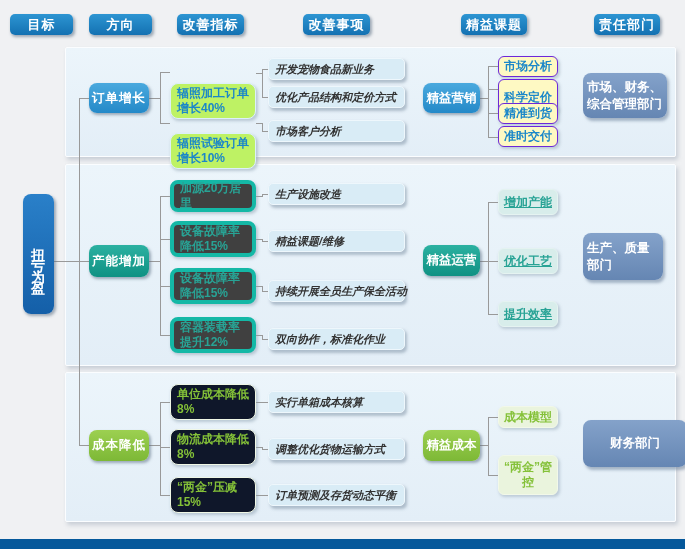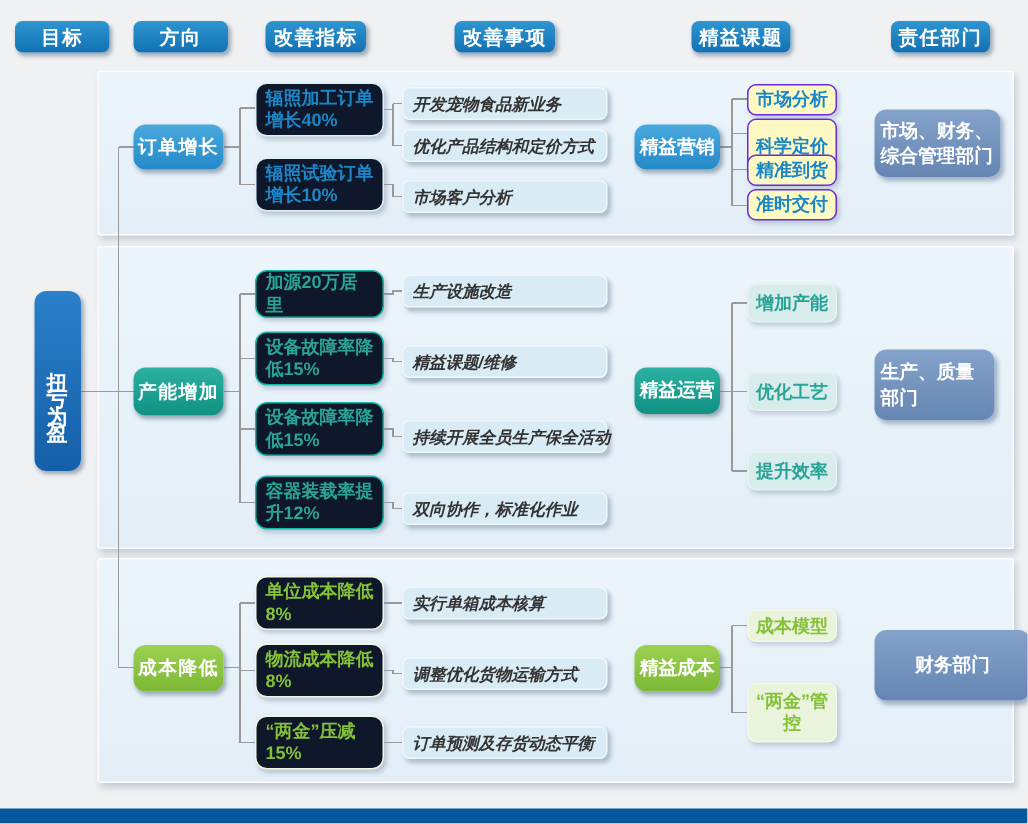--- a/index.html
+++ b/index.html
@@ -19,32 +19,32 @@
   .hdr{background:linear-gradient(180deg,#2d95d2,#1371b2);}
   .blue-node{background:linear-gradient(180deg,#4aa9de,#2489c8);border-radius:8px;}
   .teal-node{background:linear-gradient(180deg,#2bb1a1,#109183);border-radius:8px;}
   .green-node{background:linear-gradient(180deg,#9cd051,#7db836);border-radius:8px;}
   .goal{background:linear-gradient(180deg,#2a80c9,#145fa8);border-radius:8px;justify-content:center;
         writing-mode:vertical-rl;text-orientation:upright;letter-spacing:11px;font-size:14px;
         padding-top:10px;}
 
   .ind{border-radius:8px;font-weight:700;font-size:12px;line-height:15px;padding:2px 6px;
        box-shadow:1.5px 2px 3px rgba(140,160,175,.5);}
-  .ind-blue{background:#0f172a;color:#1b87c9;border:1px solid #ddf0fa;}
-  .ind-teal{background:#0f172a;color:#28a395;border:1px solid #14b8a6;}
+  .ind-blue{background:#bef264;color:#1b87c9;border:1px solid #ddf0fa;margin-top:28px;}
+  .ind-teal{background:#404040;color:#28a395;border:4px solid #14b8a6;}
   .ind-green{background:#0f172a;color:#84c138;border:1px solid #f0f7e6;}
 
   .act{background:#d9ecf6;border:1px solid #eef7fc;border-radius:5px;color:#333;font-weight:700;
        font-size:11px;padding:0 6px;white-space:nowrap;
        box-shadow:2px 2.5px 3px rgba(120,140,160,.5);font-style:italic;}
 
   .sub{border-radius:6px;font-weight:700;font-size:12px;justify-content:center;text-align:center;
        line-height:15px;box-shadow:1.5px 2px 3px rgba(140,160,175,.45);}
   .sub-blue{background:#fef9c3;color:#1b87c9;border:1px solid #6d28d9;}
-  .sub-teal{background:#d8edeb;color:#28a395;border:1px solid #e5f3f1;}
+  .sub-teal{background:#d8edeb;color:#28a395;border:1px solid #e5f3f1;text-decoration:underline;}
   .sub-green{background:#eaf4dd;color:#84c138;border:1px solid #f2f8e9;}
 
   .dept{background:linear-gradient(180deg,#84a2ca,#6586b3);border-radius:8px;color:#fff;
         font-weight:700;font-size:12.5px;justify-content:center;text-align:left;line-height:17px;
         box-shadow:2px 2.5px 3px rgba(110,130,155,.55);padding:2px 4px;}
 
   .footer-bar{position:absolute;left:0;top:539px;width:685px;height:10px;background:#05589b;z-index:4;}
 </style>
 </head>
 <body>

